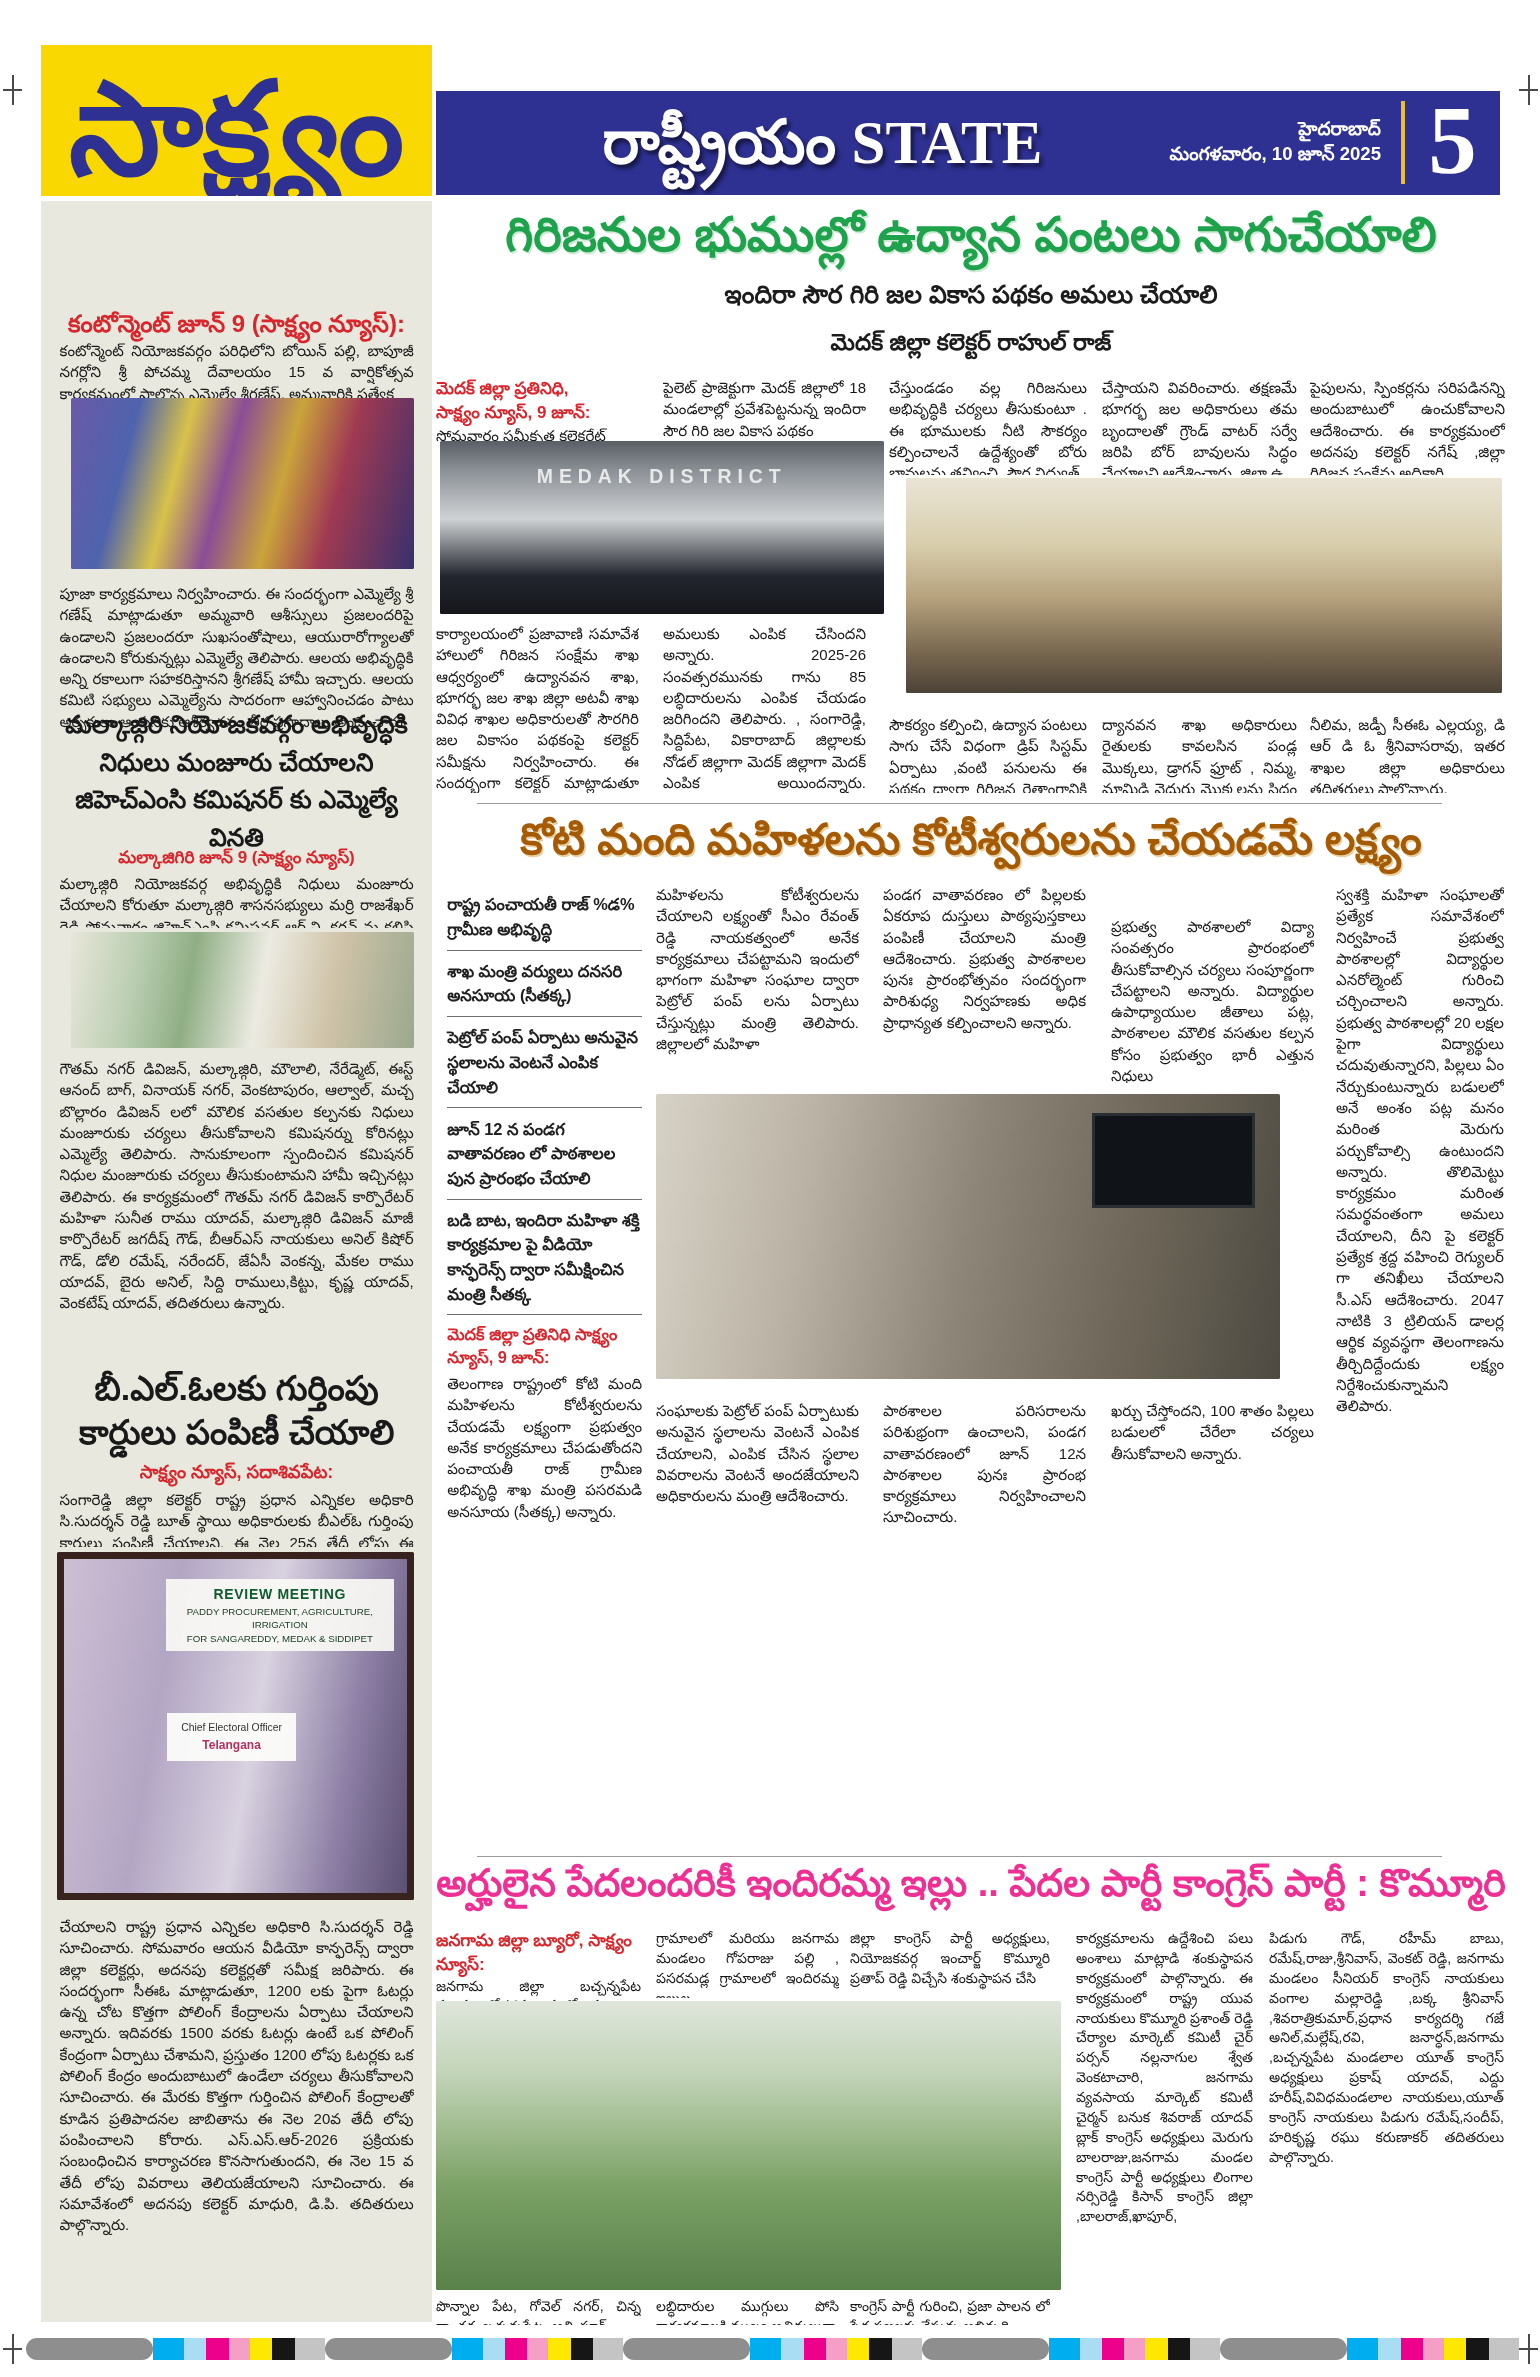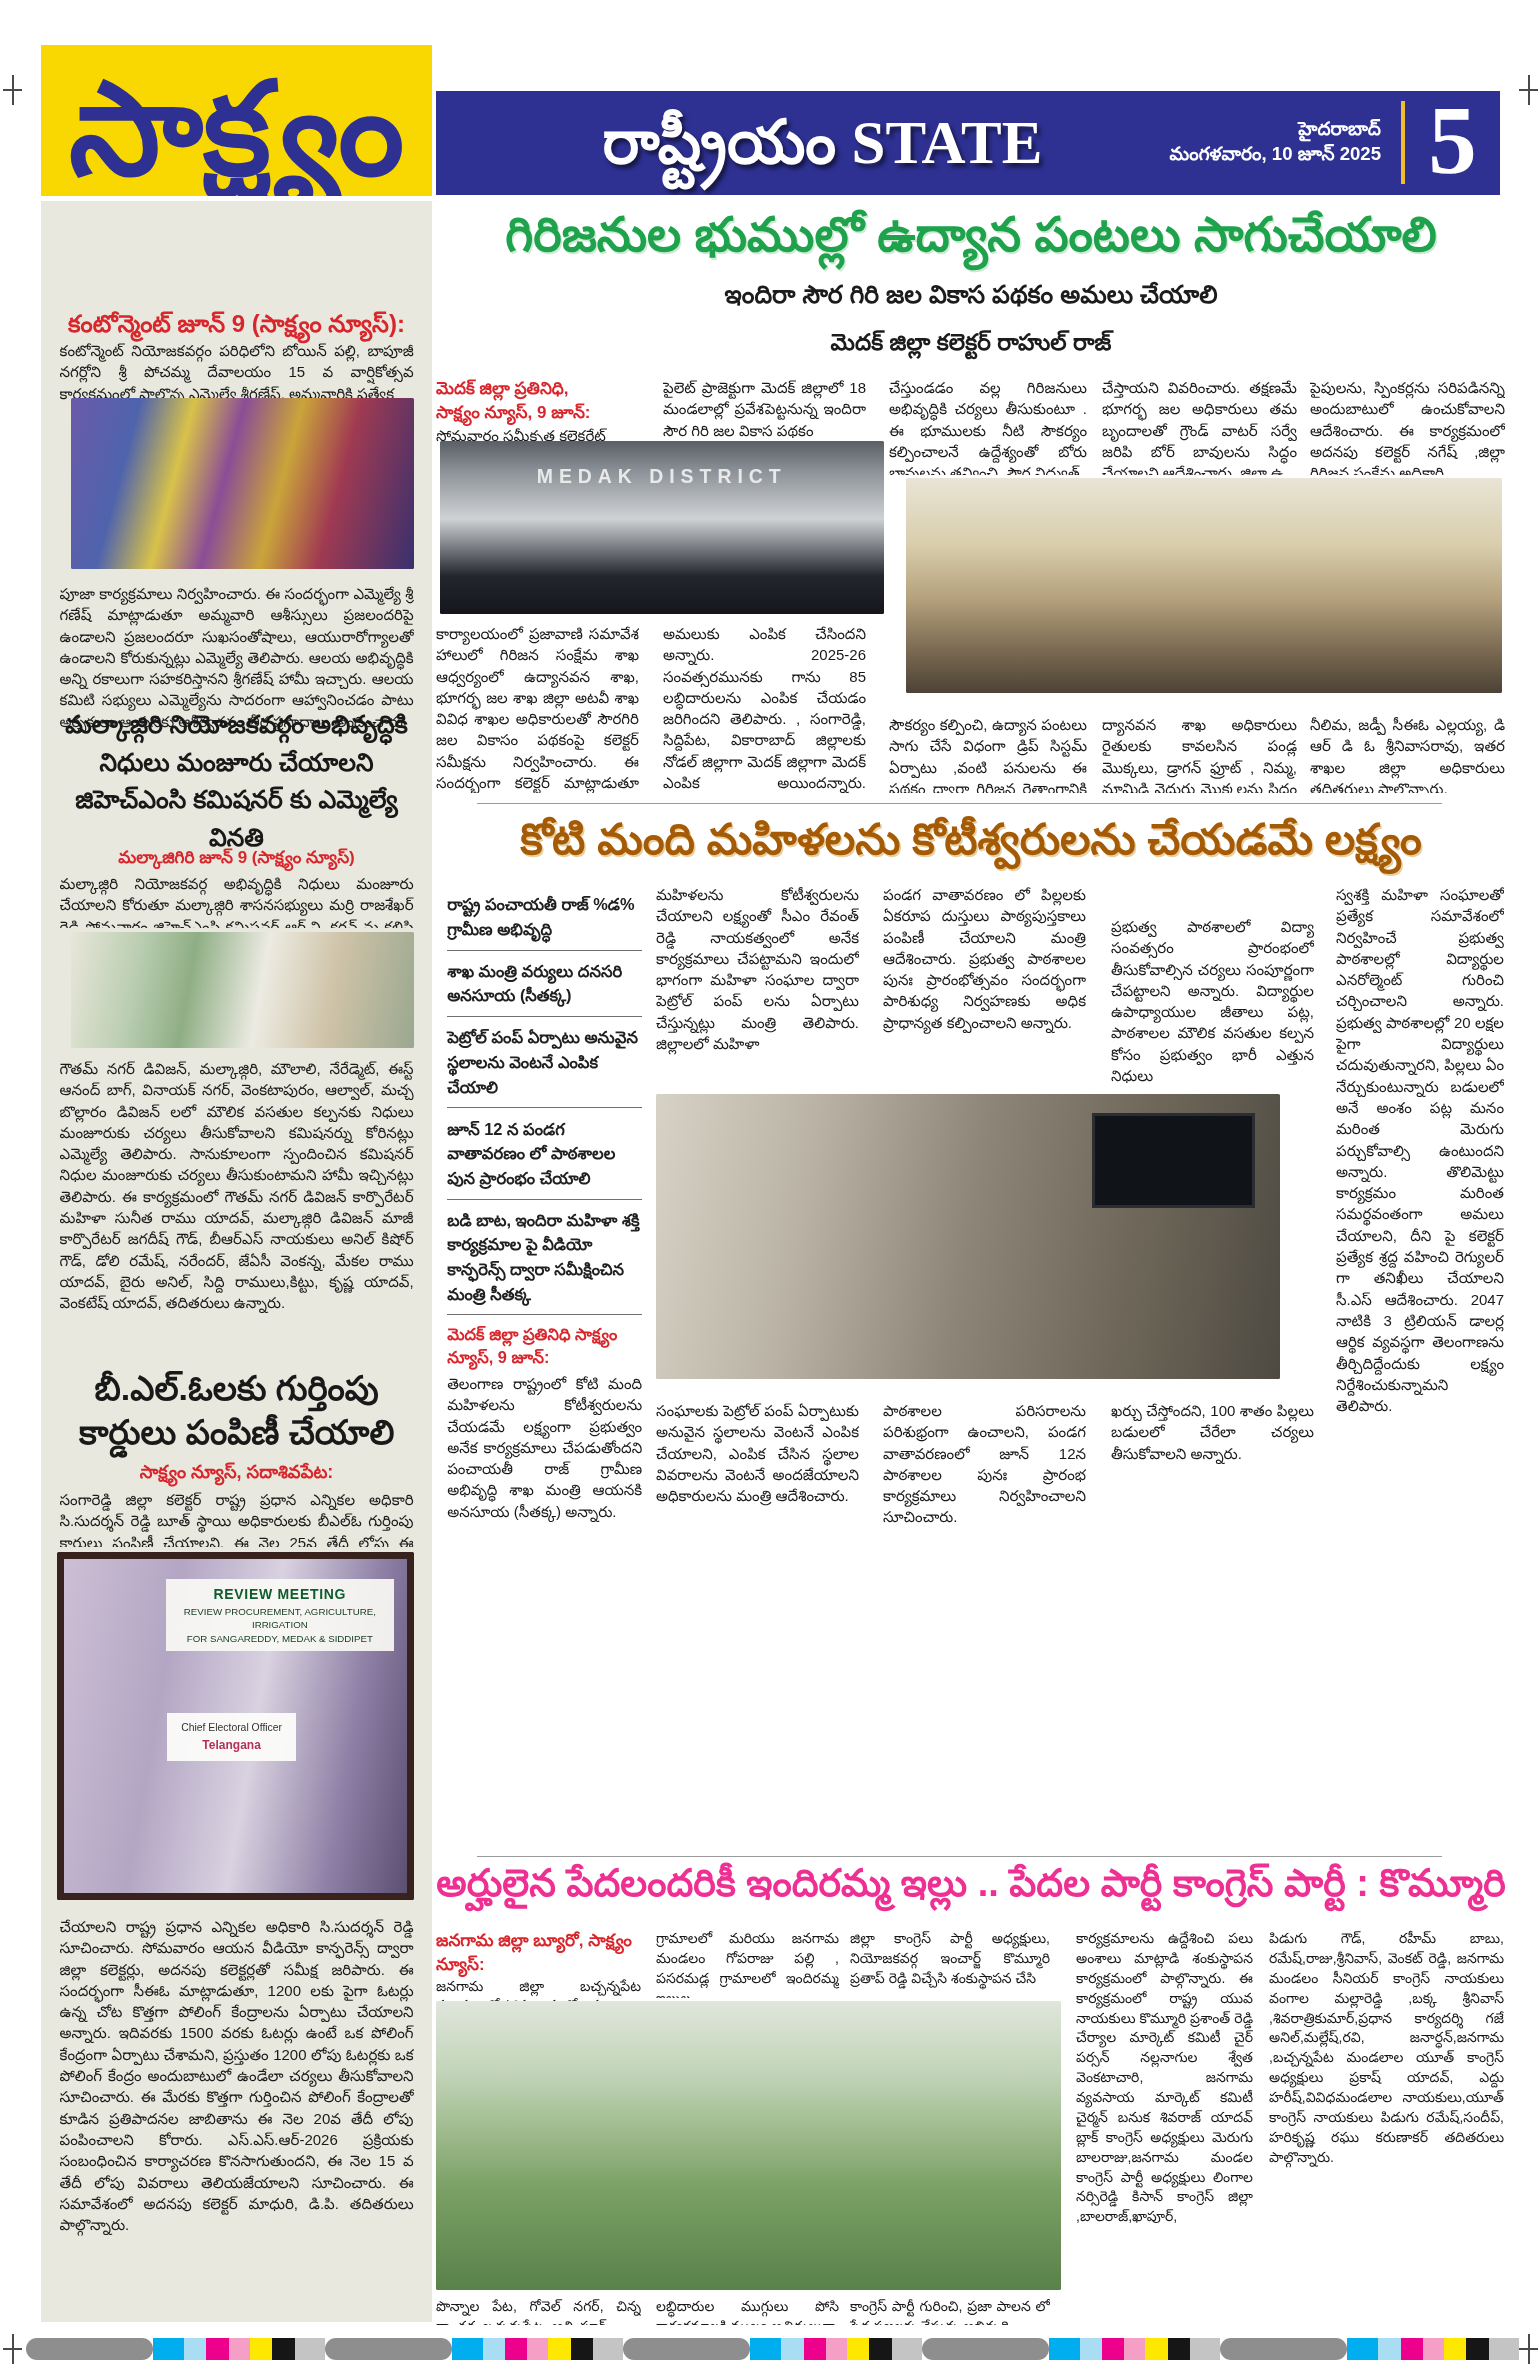--- a/index.html
+++ b/index.html
@@ -159,21 +159,21 @@
     <div class="abs a2-p1 just">మల్కాజ్గిరి నియోజకవర్గ అభివృద్ధికి నిధులు మంజూరు చేయాలని కోరుతూ మల్కాజ్గిరి శాసనసభ్యులు మర్రి రాజశేఖర్ రెడ్డి సోమవారం జిహెచ్ఎంసి కమిషనర్ ఆర్.వి. కర్ణన్ ను కలిసి వినతిపత్రం సమర్పించారు. మల్కాజ్గిరి నియోజకవర్గంలో ఉన్న</div>
     <div class="abs a2-ph ph ph-office"></div>
     <div class="abs a2-p2 just">గౌతమ్ నగర్ డివిజన్, మల్కాజ్గిరి, మౌలాలి, నేరేడ్మెట్, ఈస్ట్ ఆనంద్ బాగ్, వినాయక్ నగర్, వెంకటాపురం, ఆల్వాల్, మచ్చ బొల్లారం డివిజన్ లలో మౌలిక వసతుల కల్పనకు నిధులు మంజూరుకు చర్యలు తీసుకోవాలని కమిషనర్ను కోరినట్లు ఎమ్మెల్యే తెలిపారు. సానుకూలంగా స్పందించిన కమిషనర్ నిధుల మంజూరుకు చర్యలు తీసుకుంటామని హామీ ఇచ్చినట్లు తెలిపారు. ఈ కార్యక్రమంలో గౌతమ్ నగర్ డివిజన్ కార్పొరేటర్ మహిళా సునీత రాము యాదవ్, మల్కాజ్గిరి డివిజన్ మాజీ కార్పొరేటర్ జగదీష్ గౌడ్, బీఆర్ఎస్ నాయకులు అనిల్ కిషోర్ గౌడ్, డోలి రమేష్, నరేందర్, జేఏసీ వెంకన్న, మేకల రాము యాదవ్, బైరు అనిల్, సిద్ది రాములు,కిట్టు, కృష్ణ యాదవ్, వెంకటేష్ యాదవ్, తదితరులు ఉన్నారు.</div>
 
     <div class="abs a3-h ctr">బీ.ఎల్.ఓలకు గుర్తింపు కార్డులు పంపిణీ చేయాలి</div>
     <div class="abs a3-d ctr red">సాక్ష్యం న్యూస్, సదాశివపేట:</div>
     <div class="abs a3-p1 just">సంగారెడ్డి జిల్లా కలెక్టర్ రాష్ట్ర ప్రధాన ఎన్నికల అధికారి సి.సుదర్శన్ రెడ్డి బూత్ స్థాయి అధికారులకు బీఎల్ఓ గుర్తింపు కార్డులు పంపిణీ చేయాలని, ఈ నెల 25వ తేదీ లోపు ఈ ప్రక్రియను పూర్తి</div>
     <div class="abs a3-ph ph ph-election">
       <div class="banner">
         <div class="b1">REVIEW MEETING</div>
-        <div>REVIEW PROCUREMENT, AGRICULTURE, IRRIGATION</div>
+        <div>PADDY PROCUREMENT, AGRICULTURE, IRRIGATION</div>
         <div>FOR SANGAREDDY, MEDAK &amp; SIDDIPET</div>
       </div>
       <div class="board" style="top:46%;">
         <div>Chief Electoral Officer</div>
         <div class="b2">Telangana</div>
       </div>
     </div>
     <div class="abs a3-p2 just">చేయాలని రాష్ట్ర ప్రధాన ఎన్నికల అధికారి సి.సుదర్శన్ రెడ్డి సూచించారు. సోమవారం ఆయన వీడియో కాన్ఫరెన్స్ ద్వారా జిల్లా కలెక్టర్లు, అదనపు కలెక్టర్లతో సమీక్ష జరిపారు. ఈ సందర్భంగా సీఈఓ మాట్లాడుతూ, 1200 లకు పైగా ఓటర్లు ఉన్న చోట కొత్తగా పోలింగ్ కేంద్రాలను ఏర్పాటు చేయాలని అన్నారు. ఇదివరకు 1500 వరకు ఓటర్లు ఉంటే ఒక పోలింగ్ కేంద్రంగా ఏర్పాటు చేశామని, ప్రస్తుతం 1200 లోపు ఓటర్లకు ఒక పోలింగ్ కేంద్రం అందుబాటులో ఉండేలా చర్యలు తీసుకోవాలని సూచించారు. ఈ మేరకు కొత్తగా గుర్తించిన పోలింగ్ కేంద్రాలతో కూడిన ప్రతిపాదనల జాబితాను ఈ నెల 20వ తేదీ లోపు పంపించాలని కోరారు. ఎస్.ఎస్.ఆర్-2026 ప్రక్రియకు సంబంధించిన కార్యాచరణ కొనసాగుతుందని, ఈ నెల 15 వ తేదీ లోపు వివరాలు తెలియజేయాలని సూచించారు. ఈ సమావేశంలో అదనపు కలెక్టర్ మాధురి, డి.పి. తదితరులు పాల్గొన్నారు.</div>
   </div>
 
@@ -209,21 +209,21 @@
     <div class="abs m-h1 ctr">కోటి మంది మహిళలను కోటీశ్వరులను చేయడమే లక్ష్యం</div>
     <div class="abs m-body">
       <div class="abs m-bul">
         <div class="m-bul-item">రాష్ట్ర పంచాయతీ రాజ్ %డ% గ్రామీణ అభివృద్ధి</div>
         <div class="m-bul-item">శాఖ మంత్రి వర్యులు దనసరి అనసూయ (సీతక్క)</div>
         <div class="m-bul-item">పెట్రోల్ పంప్ ఏర్పాటు అనువైన స్థలాలను వెంటనే ఎంపిక చేయాలి</div>
         <div class="m-bul-item">జూన్ 12 న పండగ వాతావరణం లో పాఠశాలల పున ప్రారంభం చేయాలి</div>
         <div class="m-bul-item">బడి బాట, ఇందిరా మహిళా శక్తి కార్యక్రమాల పై వీడియో కాన్ఫరెన్స్ ద్వారా సమీక్షించిన మంత్రి సీతక్క</div>
       </div>
       <div class="abs m-date red">మెదక్ జిల్లా ప్రతినిధి సాక్ష్యం న్యూస్, 9 జూన్:</div>
-      <div class="abs m-lead just">తెలంగాణ రాష్ట్రంలో కోటి మంది మహిళలను కోటీశ్వరులను చేయడమే లక్ష్యంగా ప్రభుత్వం అనేక కార్యక్రమాలు చేపడుతోందని పంచాయతీ రాజ్ గ్రామీణ అభివృద్ధి శాఖ మంత్రి ఆయనకి అనసూయ (సీతక్క) అన్నారు.</div>
+      <div class="abs m-lead just">తెలంగాణ రాష్ట్రంలో కోటి మంది మహిళలను కోటీశ్వరులను చేయడమే లక్ష్యంగా ప్రభుత్వం అనేక కార్యక్రమాలు చేపడుతోందని పంచాయతీ రాజ్ గ్రామీణ అభివృద్ధి శాఖ మంత్రి పసరమడి అనసూయ (సీతక్క) అన్నారు.</div>
       <div class="abs m-c1a just">మహిళలను కోటీశ్వరులను చేయాలని లక్ష్యంతో సీఎం రేవంత్ రెడ్డి నాయకత్వంలో అనేక కార్యక్రమాలు చేపట్టామని ఇందులో భాగంగా మహిళా సంఘాల ద్వారా పెట్రోల్ పంప్ లను ఏర్పాటు చేస్తున్నట్లు మంత్రి తెలిపారు. జిల్లాలలో మహిళా</div>
       <div class="abs m-c2a just">పండగ వాతావరణం లో పిల్లలకు ఏకరూప దుస్తులు పాఠ్యపుస్తకాలు పంపిణీ చేయాలని మంత్రి ఆదేశించారు. ప్రభుత్వ పాఠశాలల పునః ప్రారంభోత్సవం సందర్భంగా పారిశుధ్య నిర్వహణకు అధిక ప్రాధాన్యత కల్పించాలని అన్నారు.</div>
       <div class="abs m-c3a just">ప్రభుత్వ పాఠశాలలో విద్యా సంవత్సరం ప్రారంభంలో తీసుకోవాల్సిన చర్యలు సంపూర్ణంగా చేపట్టాలని అన్నారు. విద్యార్థుల ఉపాధ్యాయుల జీతాలు పట్ల, పాఠశాలల మౌలిక వసతుల కల్పన కోసం ప్రభుత్వం భారీ ఎత్తున నిధులు</div>
       <div class="abs m-c4 just">స్వశక్తి మహిళా సంఘాలతో ప్రత్యేక సమావేశంలో నిర్వహించే ప్రభుత్వ పాఠశాలల్లో విద్యార్థుల ఎనరోల్మెంట్ గురించి చర్చించాలని అన్నారు. ప్రభుత్వ పాఠశాలల్లో 20 లక్షల పైగా విద్యార్థులు చదువుతున్నారని, పిల్లలు ఏం నేర్చుకుంటున్నారు బడులలో అనే అంశం పట్ల మనం మరింత మెరుగు పర్చుకోవాల్సి ఉంటుందని అన్నారు. తొలిమెట్టు కార్యక్రమం మరింత సమర్థవంతంగా అమలు చేయాలని, దీని పై కలెక్టర్ ప్రత్యేక శ్రద్ద వహించి రెగ్యులర్ గా తనిఖీలు చేయాలని సీ.ఎస్ ఆదేశించారు. 2047 నాటికి 3 ట్రిలియన్ డాలర్ల ఆర్థిక వ్యవస్థగా తెలంగాణను తీర్చిదిద్దేందుకు లక్ష్యం నిర్దేశించుకున్నామని తెలిపారు.</div>
       <div class="abs m-ph ph ph-conference">
         <div class="tv"></div>
       </div>
       <div class="abs m-c1b just">సంఘాలకు పెట్రోల్ పంప్ ఏర్పాటుకు అనువైన స్థలాలను వెంటనే ఎంపిక చేయాలని, ఎంపిక చేసిన స్థలాల వివరాలను వెంటనే అందజేయాలని అధికారులను మంత్రి ఆదేశించారు.</div>
       <div class="abs m-c2b just">పాఠశాలల పరిసరాలను పరిశుభ్రంగా ఉంచాలని, పండగ వాతావరణంలో జూన్ 12న పాఠశాలల పునః ప్రారంభ కార్యక్రమాలు నిర్వహించాలని సూచించారు.</div>
       <div class="abs m-c3b just">ఖర్చు చేస్తోందని, 100 శాతం పిల్లలు బడులలో చేరేలా చర్యలు తీసుకోవాలని అన్నారు.</div>

